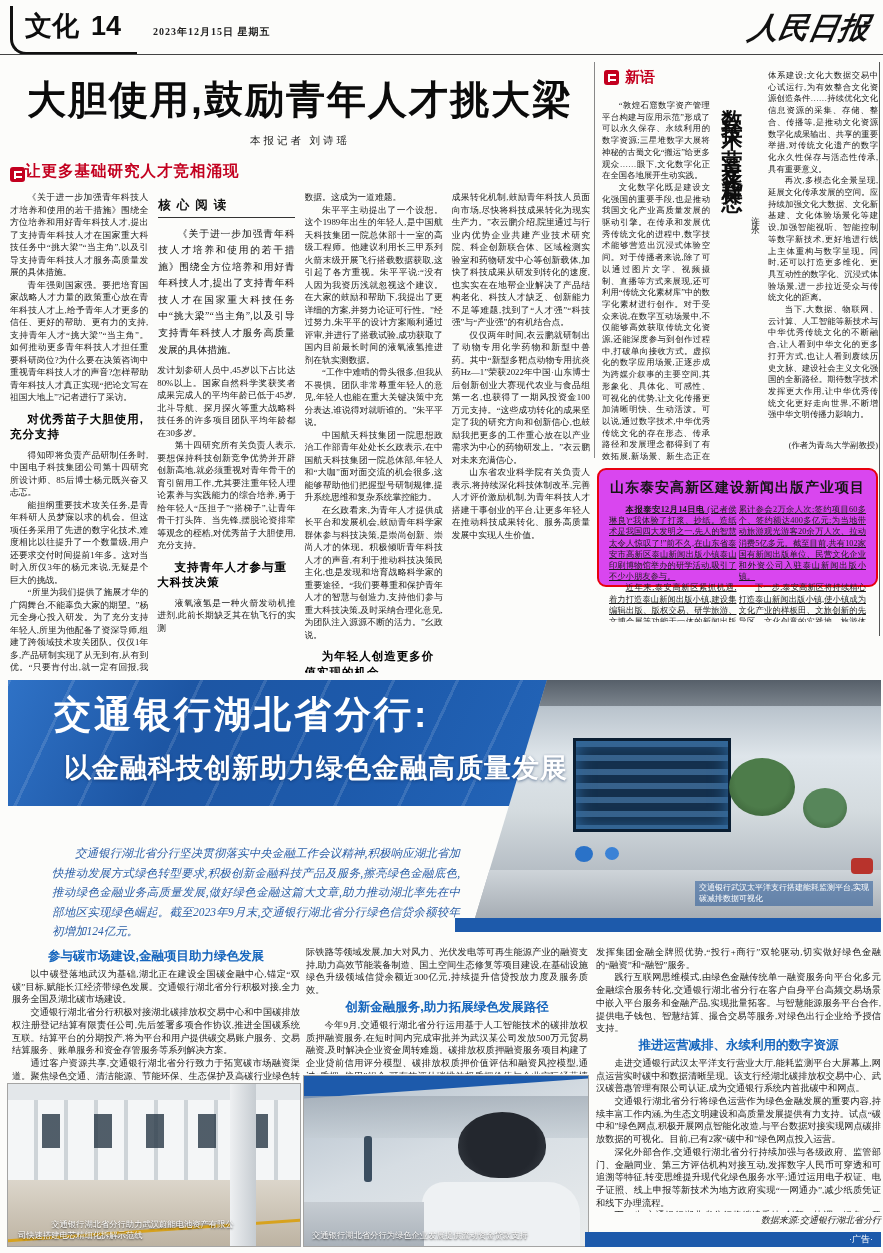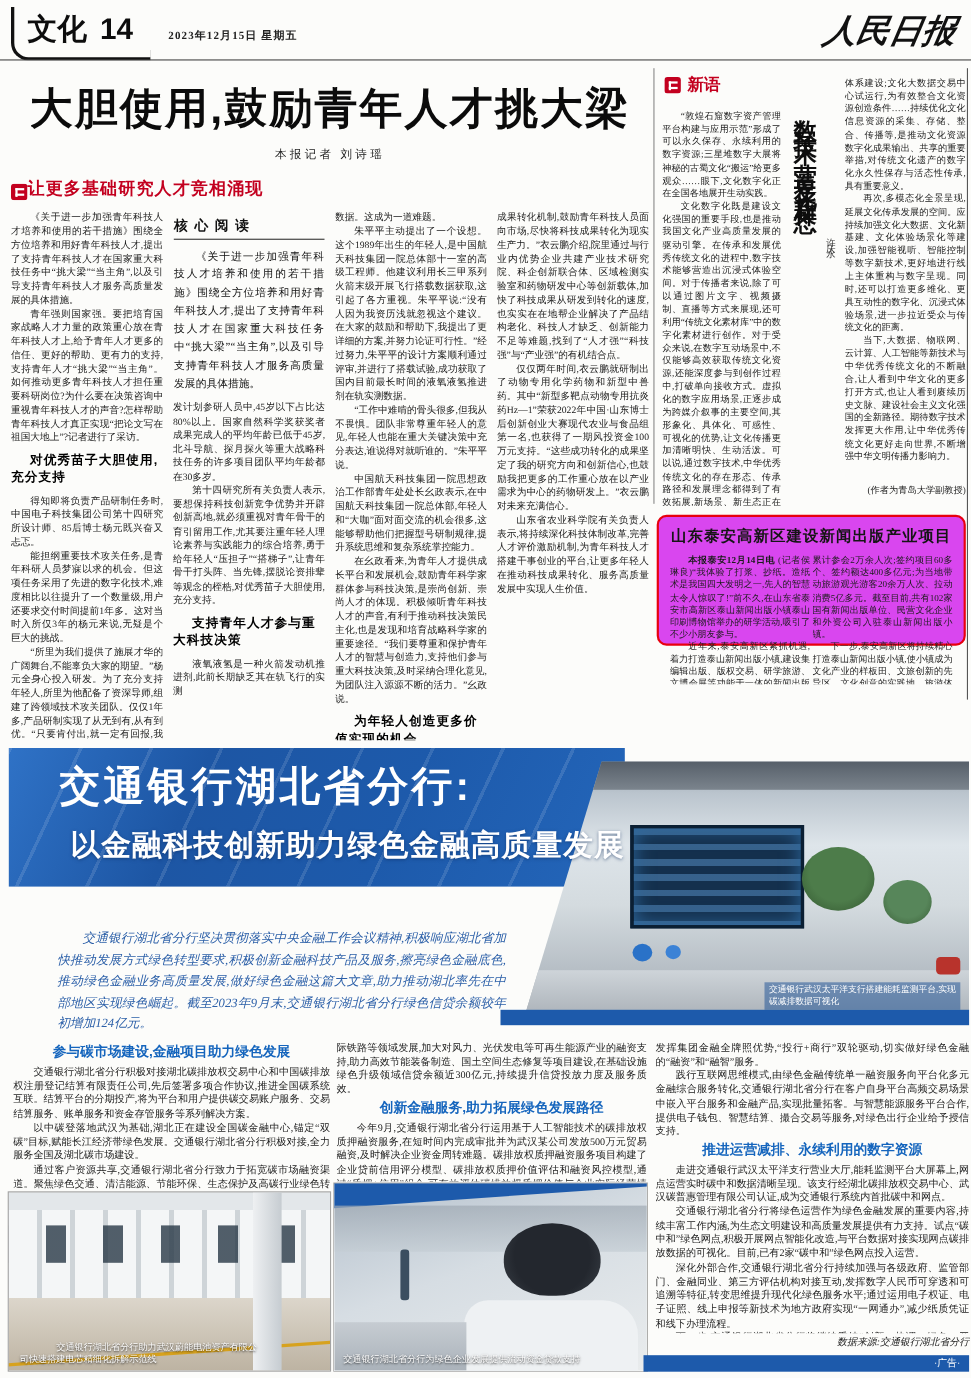--- a/index.html
+++ b/index.html
@@ -53,34 +53,34 @@
         letter-spacing:4px;color:#333;}
   .xy-right{position:absolute;left:166px;top:8px;width:110px;height:364px;overflow:hidden;
         font-size:8.4px;line-height:11.7px;text-align:justify;}
   .xy-credit{position:absolute;right:0;top:378px;font-size:8.4px;color:#222;}
 
   
   .taian{position:absolute;left:597px;top:468px;width:281px;height:119px;box-sizing:border-box;
         border:2.5px solid #e8000f;border-radius:9px;padding:7px 10px 5px;background:#d946ef;}
   .taian h2{margin:2px 0 7px;text-align:center;font-family:"Liberation Sans",sans-serif;
         font-weight:bold;font-size:14px;letter-spacing:1px;color:#151515;}
-  .ta-cols{display:flex;gap:2px;height:118px;overflow:hidden;}
+  .ta-cols{display:flex;gap:2px;height:118px;overflow:hidden;text-decoration:underline;}
   .ta-col{flex:1;font-size:8.3px;line-height:11.2px;text-align:justify;overflow:hidden;color:#1c1c1c;}
 
   
   .ad{position:absolute;left:8px;top:680px;width:873px;height:568px;}
   .ad-banner{position:absolute;left:0;top:0;width:560px;height:126px;overflow:hidden;
         background:linear-gradient(115deg,#2f72c6 0%,#1d56a4 30%,#1d5aab 62%,#2466ba 100%);}
   .ad-banner::before{content:"";position:absolute;inset:0;
         background:repeating-linear-gradient(115deg,rgba(255,255,255,0.12) 0 3px,transparent 3px 58px);}
   .ad-h1{position:absolute;left:46px;top:10px;z-index:5;color:#fff;font-family:"Liberation Sans",sans-serif;
         font-weight:800;font-size:37px;letter-spacing:3px;white-space:nowrap;}
   .ad-h2{position:absolute;left:56px;top:70px;z-index:5;color:#fff;font-family:"Liberation Sans",sans-serif;
         font-weight:600;font-size:27px;letter-spacing:1px;white-space:nowrap;text-shadow:0 1px 3px rgba(10,40,90,.55);}
-  .ad-photo{position:absolute;left:447px;top:12px;width:426px;height:238px;z-index:2;overflow:hidden;
+  .ad-photo{position:absolute;left:447px;top:0;width:426px;height:238px;z-index:2;overflow:hidden;
         clip-path:polygon(92px 0,100% 0,100% 100%,20px 100%);
         background:linear-gradient(180deg,#8e98a2 0%,#bac4cd 12%,#dee5ea 32%,#d4dbdf 55%,#b6bec5 80%,#9aa2aa 100%);}
   .ph-ceiling{position:absolute;top:0;left:0;right:0;height:26px;background:linear-gradient(#565f69,#7b848d);}
   .ph-screen{position:absolute;left:118px;top:58px;width:152px;height:88px;background:#14304d;
         border:3px solid #0b1f33;box-shadow:inset 0 0 18px #2f6aa0;
         background-image:repeating-linear-gradient(180deg,rgba(120,190,255,.35) 0 6px,transparent 6px 14px);}
   .ph-plant1{position:absolute;right:86px;top:78px;width:66px;height:58px;border-radius:50%;
         background:radial-gradient(circle at 50% 40%,#4d7c4a 55%,#32552f 100%);}
   .ph-plant2{position:absolute;right:34px;top:108px;width:44px;height:40px;border-radius:50%;
         background:radial-gradient(circle at 50% 40%,#57865a 55%,#3a5e37 100%);}
@@ -243,22 +243,22 @@
       <div class="ph-mascot2"></div>
       <div class="ph-redseat"></div>
       <div class="ad-photo-cap">交通银行武汉太平洋支行搭建能耗监测平台,实现碳减排数据可视化</div>
     </div>
     <div class="ad-strip"></div>
 
     <p class="ad-intro">交通银行湖北省分行坚决贯彻落实中央金融工作会议精神,积极响应湖北省加快推动发展方式绿色转型要求,积极创新金融科技产品及服务,擦亮绿色金融底色,推动绿色金融业务高质量发展,做好绿色金融这篇大文章,助力推动湖北率先在中部地区实现绿色崛起。截至2023年9月末,交通银行湖北省分行绿色信贷余额较年初增加124亿元。</p>
 
     <div class="ad-col ad-c1">
         <h3 class="bh">参与碳市场建设,金融项目助力绿色发展</h3>
+        <p class="bp">以中碳登落地武汉为基础,湖北正在建设全国碳金融中心,锚定“双碳”目标,赋能长江经济带绿色发展。交通银行湖北省分行积极对接,全力服务全国及湖北碳市场建设。</p>
         <p class="bp">交通银行湖北省分行积极对接湖北碳排放权交易中心和中国碳排放权注册登记结算有限责任公司,先后签署多项合作协议,推进全国碳系统互联。结算平台的分期投产,将为平台和用户提供碳交易账户服务、交易结算服务、账单服务和资金存管服务等系列解决方案。</p>
-        <p class="bp">以中碳登落地武汉为基础,湖北正在建设全国碳金融中心,锚定“双碳”目标,赋能长江经济带绿色发展。交通银行湖北省分行积极对接,全力服务全国及湖北碳市场建设。</p>
         <p class="bp">通过客户资源共享,交通银行湖北省分行致力于拓宽碳市场融资渠道。聚焦绿色交通、清洁能源、节能环保、生态保护及高碳行业绿色转型五大绿色金融主赛道,交通银行湖北省分行积极支持城市轨道交通、货运城</p>
       </div>
     <div class="ad-col ad-c2">
         <p class="bp noind">际铁路等领域发展,加大对风力、光伏发电等可再生能源产业的融资支持,助力高效节能装备制造、国土空间生态修复等项目建设,在基础设施绿色升级领域信贷余额近300亿元,持续提升信贷投放力度及服务质效。</p>
         <h3 class="bh">创新金融服务,助力拓展绿色发展路径</h3>
         <p class="bp">今年9月,交通银行湖北省分行运用基于人工智能技术的碳排放权质押融资服务,在短时间内完成审批并为武汉某公司发放500万元贸易融资,及时解决企业资金周转难题。碳排放权质押融资服务项目构建了企业贷前信用评分模型、碳排放权质押价值评估和融资风控模型,通过“质押+信用”组合,可有效评估碳排放权质押价值与企业实际经营情况,从而提高企业绿色金融服务的可获得性。</p>
       </div>
     <div class="ad-col ad-c3">
         <p class="bp noind">发挥集团金融全牌照优势,“投行+商行”双轮驱动,切实做好绿色金融的“融资”和“融智”服务。</p>
         <p class="bp">践行互联网思维模式,由绿色金融传统单一融资服务向平台化多元金融综合服务转化,交通银行湖北省分行在客户自身平台高频交易场景中嵌入平台服务和金融产品,实现批量拓客。与智慧能源服务平台合作,提供电子钱包、智慧结算、撮合交易等服务,对绿色出行企业给予授信支持。</p>

